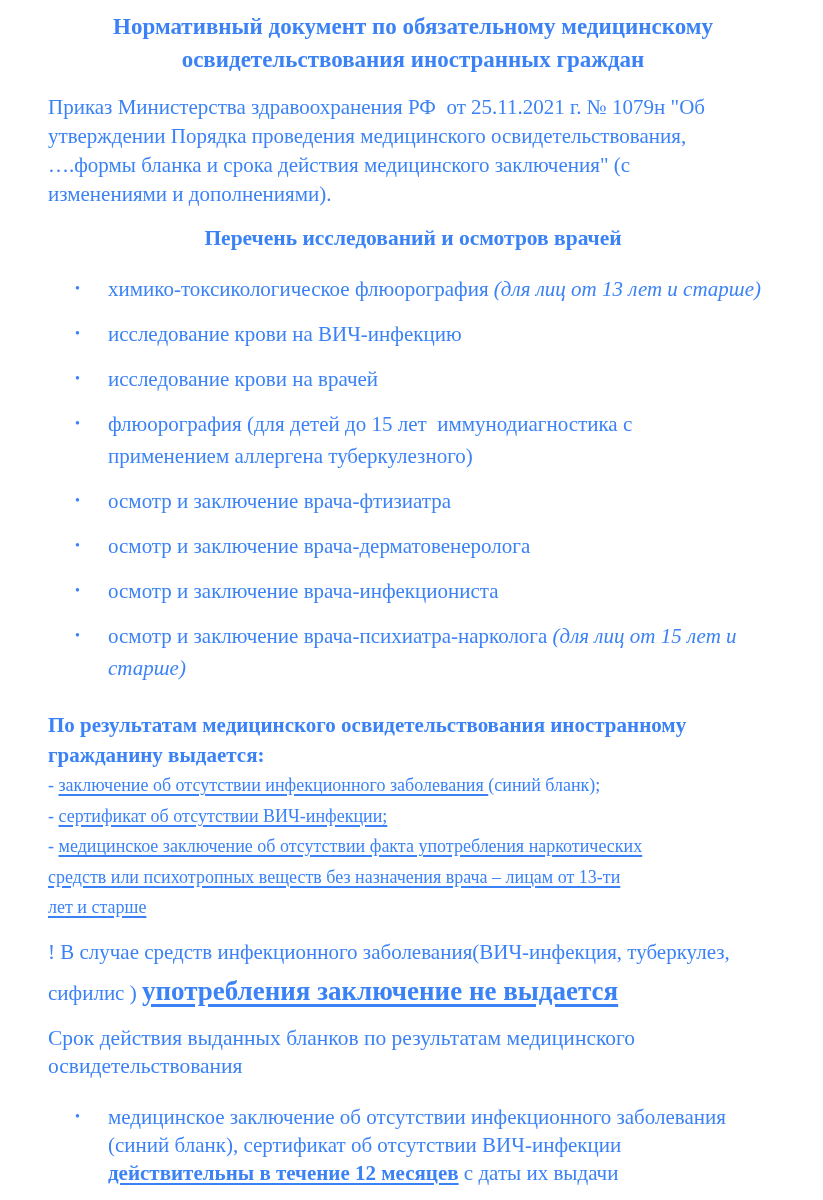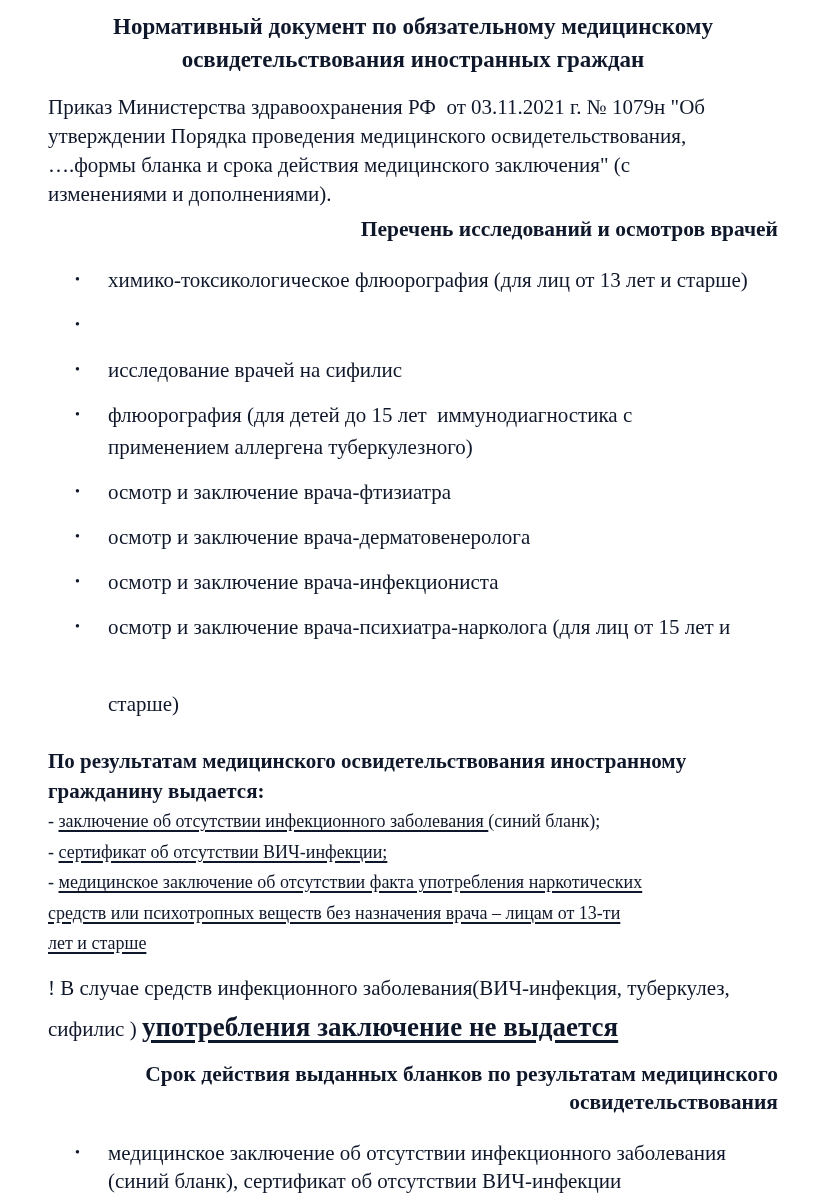--- a/index.html
+++ b/index.html
@@ -1,76 +1,79 @@
 <!DOCTYPE html>
 <html><head>
 <meta charset="utf-8">
 <style>
   html,body{margin:0;padding:0;background:#ffffff;}
   .page{position:relative;width:823px;height:1200px;background:#ffffff;overflow:hidden;
-        font-family:"Liberation Serif","DejaVu Serif",serif;color:#0f172a;}
+        font-family:"Liberation Serif","DejaVu Serif",serif;color:#3b82f6;}
   .content{padding:10px 45px 0 48px;}
   .line{display:block;white-space:pre;}
-  .it{margin-top:45px;}
+  .it{font-style:italic;}
   .u{text-decoration:underline;text-underline-offset:3px;text-decoration-thickness:1.5px;}
   .title{margin:0;font-size:23px;line-height:33px;font-weight:bold;text-align:center;}
   .intro{margin:17px 0 0 0;font-size:21px;line-height:29px;font-weight:normal;}
-  .h-list{margin:6px 0 0 0;font-size:21.5px;line-height:29px;font-weight:bold;text-align:right;}
+  .h-list{margin:15px 0 0 0;font-size:21.5px;line-height:29px;font-weight:bold;text-align:center;}
   ul.bullets{list-style:none;margin:20px 0 0 0;padding:0;font-size:21px;}
   ul.bullets li{display:flex;margin:0 0 13px 0;}
   .marker{width:33px;margin-left:27px;flex:none;font-size:14px;line-height:32px;}
   .btext{line-height:32px;}
   .results{margin:26px 0 0 0;font-size:21px;line-height:30px;font-weight:bold;}
   .issued{margin:0;font-size:18px;line-height:30.5px;}
   .warning{margin:12px 0 0 0;font-size:21px;line-height:35px;}
   .warning .line2{line-height:42px;}
   .big{font-size:27px;font-weight:bold;text-decoration:underline;
        text-decoration-thickness:2.5px;text-underline-offset:4px;}
-  .h-validity{margin:10px 0 0 0;font-size:21.5px;line-height:28px;font-weight:bold;text-align:right;}
+  .h-validity{margin:10px 0 0 0;font-size:21.5px;line-height:28px;font-weight:normal;text-align:left;}
   ul.validity-list{margin:23px 0 0 0;font-size:21px;}
   ul.validity-list .btext{line-height:28px;}
   ul.validity-list .marker{line-height:28px;}
   .bu{font-weight:bold;text-decoration:underline;text-underline-offset:3px;text-decoration-thickness:2px;}
 </style>
 </head>
 <body>
 
 <div class="page">
   <div class="content">
 
     <h1 class="title">
       <span class="line">Нормативный документ по обязательному медицинскому</span>
       <span class="line">освидетельствования иностранных граждан</span>
     </h1>
 
     <p class="intro">
-      <span class="line">Приказ Министерства здравоохранения РФ  от 03.11.2021 г. № 1079н "Об</span>
+      <span class="line">Приказ Министерства здравоохранения РФ  от 25.11.2021 г. № 1079н "Об</span>
       <span class="line">утверждении Порядка проведения медицинского освидетельствования,</span>
       <span class="line">….формы бланка и срока действия медицинского заключения" (с</span>
       <span class="line">изменениями и дополнениями).</span>
     </p>
 
     <h2 class="h-list">
       <span class="line">Перечень исследований и осмотров врачей</span>
     </h2>
 
     <ul class="bullets">
       <li>
         <span class="marker">•</span>
         <div class="btext">
           <span class="line"><span>химико-токсикологическое флюорография </span><span class="it">(для лиц от 13 лет и старше)</span></span>
         </div>
       </li>
       <li>
         <span class="marker">•</span>
+        <div class="btext">
+          <span class="line">исследование крови на ВИЧ-инфекцию</span>
+        </div>
       </li>
       <li>
         <span class="marker">•</span>
         <div class="btext">
-          <span class="line">исследование врачей на сифилис</span>
+          <span class="line">исследование крови на врачей</span>
         </div>
       </li>
       <li>
         <span class="marker">•</span>
         <div class="btext">
           <span class="line">флюорография (для детей до 15 лет  иммунодиагностика с</span>
           <span class="line">применением аллергена туберкулезного)</span>
         </div>
       </li>
       <li>

